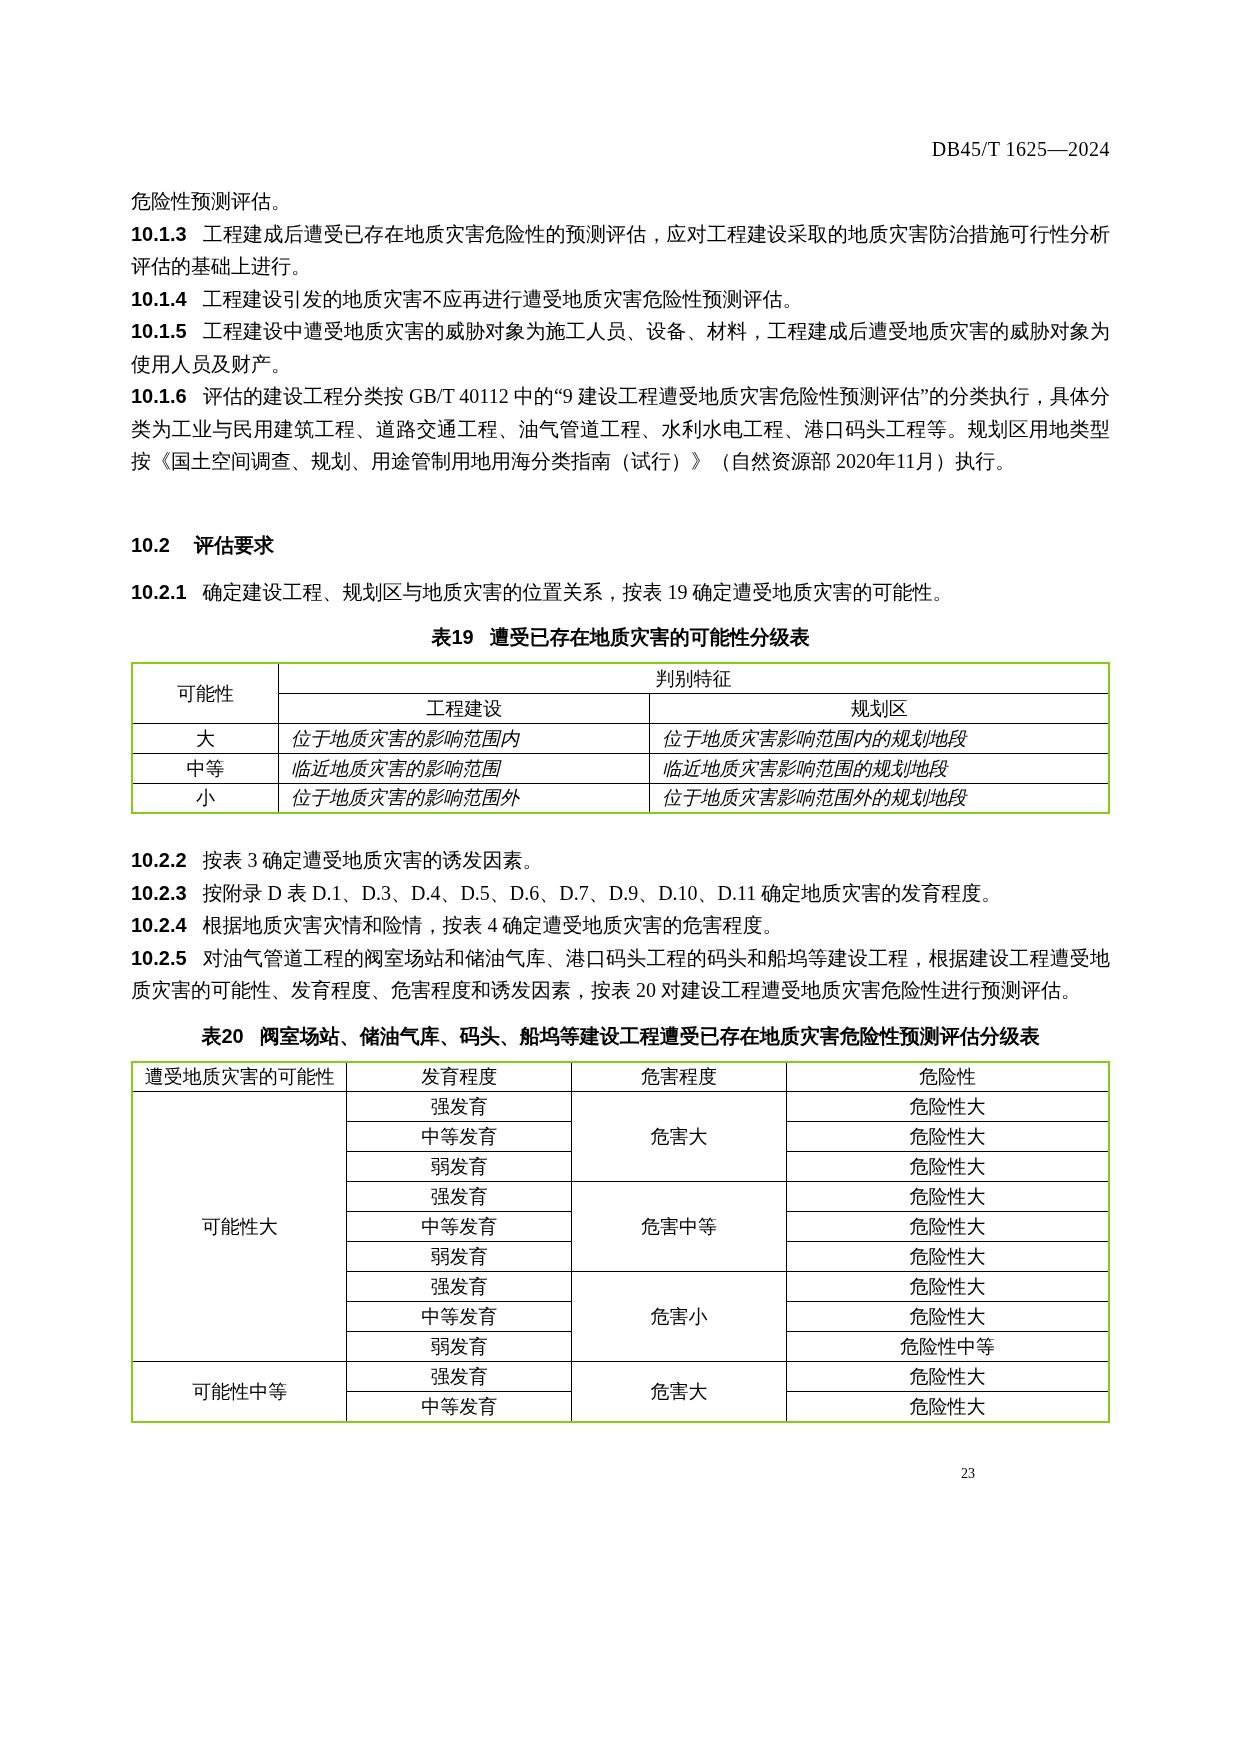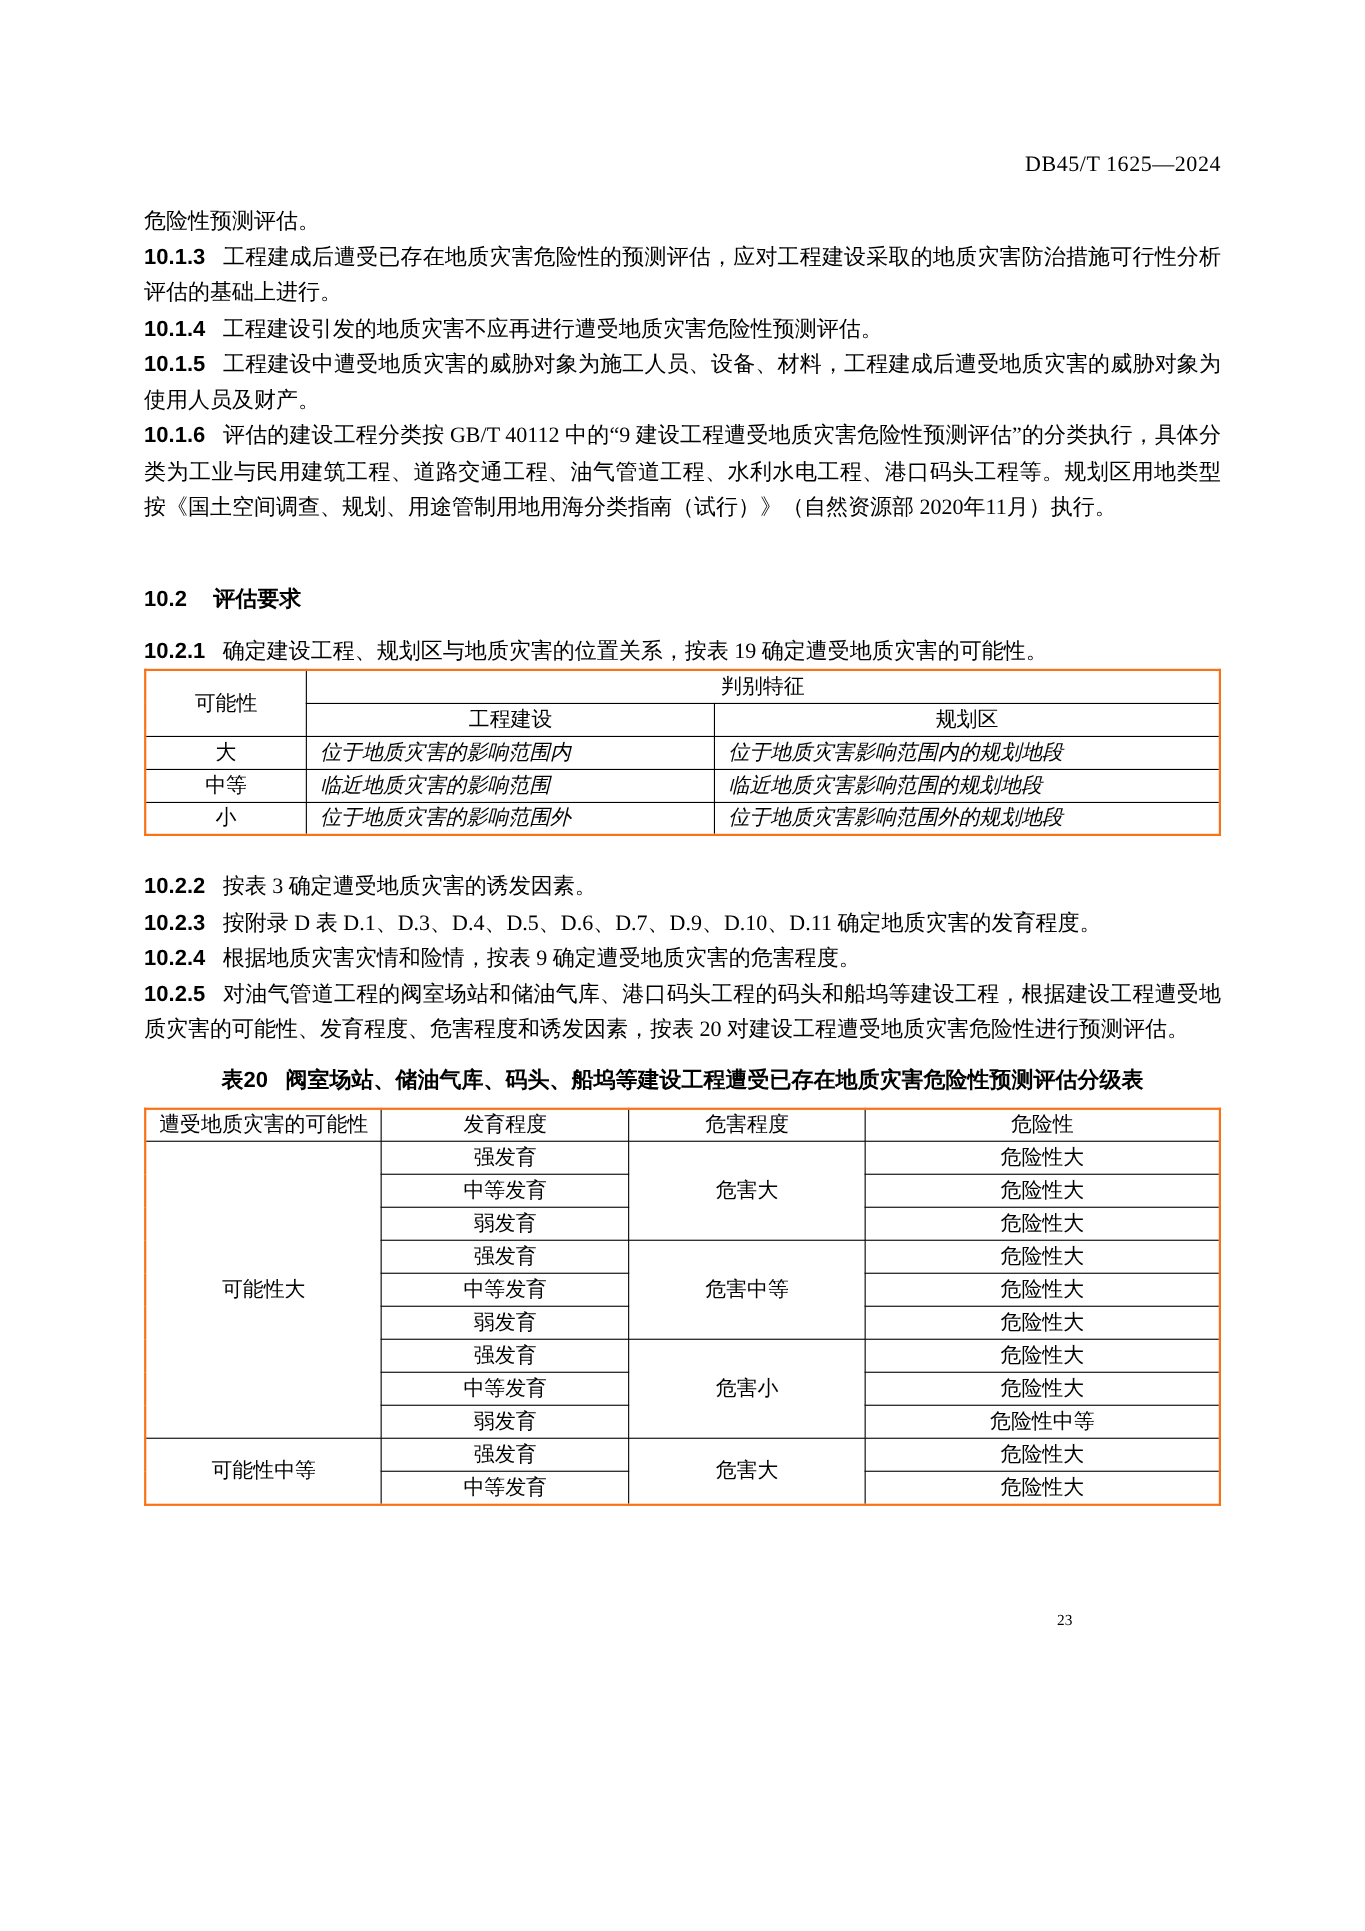--- a/index.html
+++ b/index.html
@@ -30,21 +30,21 @@
   }
   .section-heading .sec-num { margin-right: 24px; }
   .table-title {
     font-family: "Liberation Sans", sans-serif;
     font-weight: 700; font-size: 20px; text-align: center;
     margin: 14px 0 10px 0; line-height: 30px;
   }
   .table-title .tbl-label { margin-right: 16px; }
   table {
     width: 100%; border-collapse: collapse; table-layout: fixed;
-    border: 2px solid #f97316;
+    border: 2px solid #84cc16;
   }
   td {
     border: 1px solid #000; font-size: 19px; font-weight: normal;
     text-align: center; vertical-align: middle;
     padding: 2px 8px; height: 30px; line-height: 23px;
   }
   .cell-left { text-align: left; padding-left: 12px; font-style: italic; }
   .after-table { margin-top: 30px; }
   .page-number {
     position: absolute; left: 961px; top: 1466px;
@@ -65,20 +65,21 @@
   <p class="para"><span class="clause-num">10.1.4</span><span>工程建设引发的地质灾害不应再进行遭受地质灾害危险性预测评估。</span></p>
 
   <p class="para"><span class="clause-num">10.1.5</span><span>工程建设中遭受地质灾害的威胁对象为施工人员、设备、材料，工程建成后遭受地质灾害的威胁对象为使用人员及财产。</span></p>
 
   <p class="para"><span class="clause-num">10.1.6</span><span>评估的建设工程分类按 GB/T 40112 中的“9 建设工程遭受地质灾害危险性预测评估”的分类执行，具体分类为工业与民用建筑工程、道路交通工程、油气管道工程、水利水电工程、港口码头工程等。规划区用地类型按《国土空间调查、规划、用途管制用地用海分类指南（试行）》（自然资源部 2020年11月）执行。</span></p>
 
   <div class="section-heading"><span class="sec-num">10.2</span><span>评估要求</span></div>
 
   <p class="para"><span class="clause-num">10.2.1</span><span>确定建设工程、规划区与地质灾害的位置关系，按表 19 确定遭受地质灾害的可能性。</span></p>
 
+  <div class="table-title"><span class="tbl-label">表19</span><span>遭受已存在地质灾害的可能性分级表</span></div>
 
   <table class="t19">
     <colgroup>
         <col style="width:15%">
         <col style="width:38%">
         <col style="width:47%">
       </colgroup>
     <tbody>
       <tr>
         <td rowspan="2">可能性</td>
@@ -103,21 +104,21 @@
         <td class="cell-left">位于地质灾害的影响范围外</td>
         <td class="cell-left">位于地质灾害影响范围外的规划地段</td>
       </tr>
     </tbody>
   </table>
 
   <p class="para after-table"><span class="clause-num">10.2.2</span><span>按表 3 确定遭受地质灾害的诱发因素。</span></p>
 
   <p class="para"><span class="clause-num">10.2.3</span><span>按附录 D 表 D.1、D.3、D.4、D.5、D.6、D.7、D.9、D.10、D.11 确定地质灾害的发育程度。</span></p>
 
-  <p class="para"><span class="clause-num">10.2.4</span><span>根据地质灾害灾情和险情，按表 9 确定遭受地质灾害的危害程度。</span></p>
+  <p class="para"><span class="clause-num">10.2.4</span><span>根据地质灾害灾情和险情，按表 4 确定遭受地质灾害的危害程度。</span></p>
 
   <p class="para"><span class="clause-num">10.2.5</span><span>对油气管道工程的阀室场站和储油气库、港口码头工程的码头和船坞等建设工程，根据建设工程遭受地质灾害的可能性、发育程度、危害程度和诱发因素，按表 20 对建设工程遭受地质灾害危险性进行预测评估。</span></p>
 
   <div class="table-title"><span class="tbl-label">表20</span><span>阀室场站、储油气库、码头、船坞等建设工程遭受已存在地质灾害危险性预测评估分级表</span></div>
 
   <table class="t20">
     <colgroup>
         <col style="width:22%">
         <col style="width:23%">
         <col style="width:22%">

